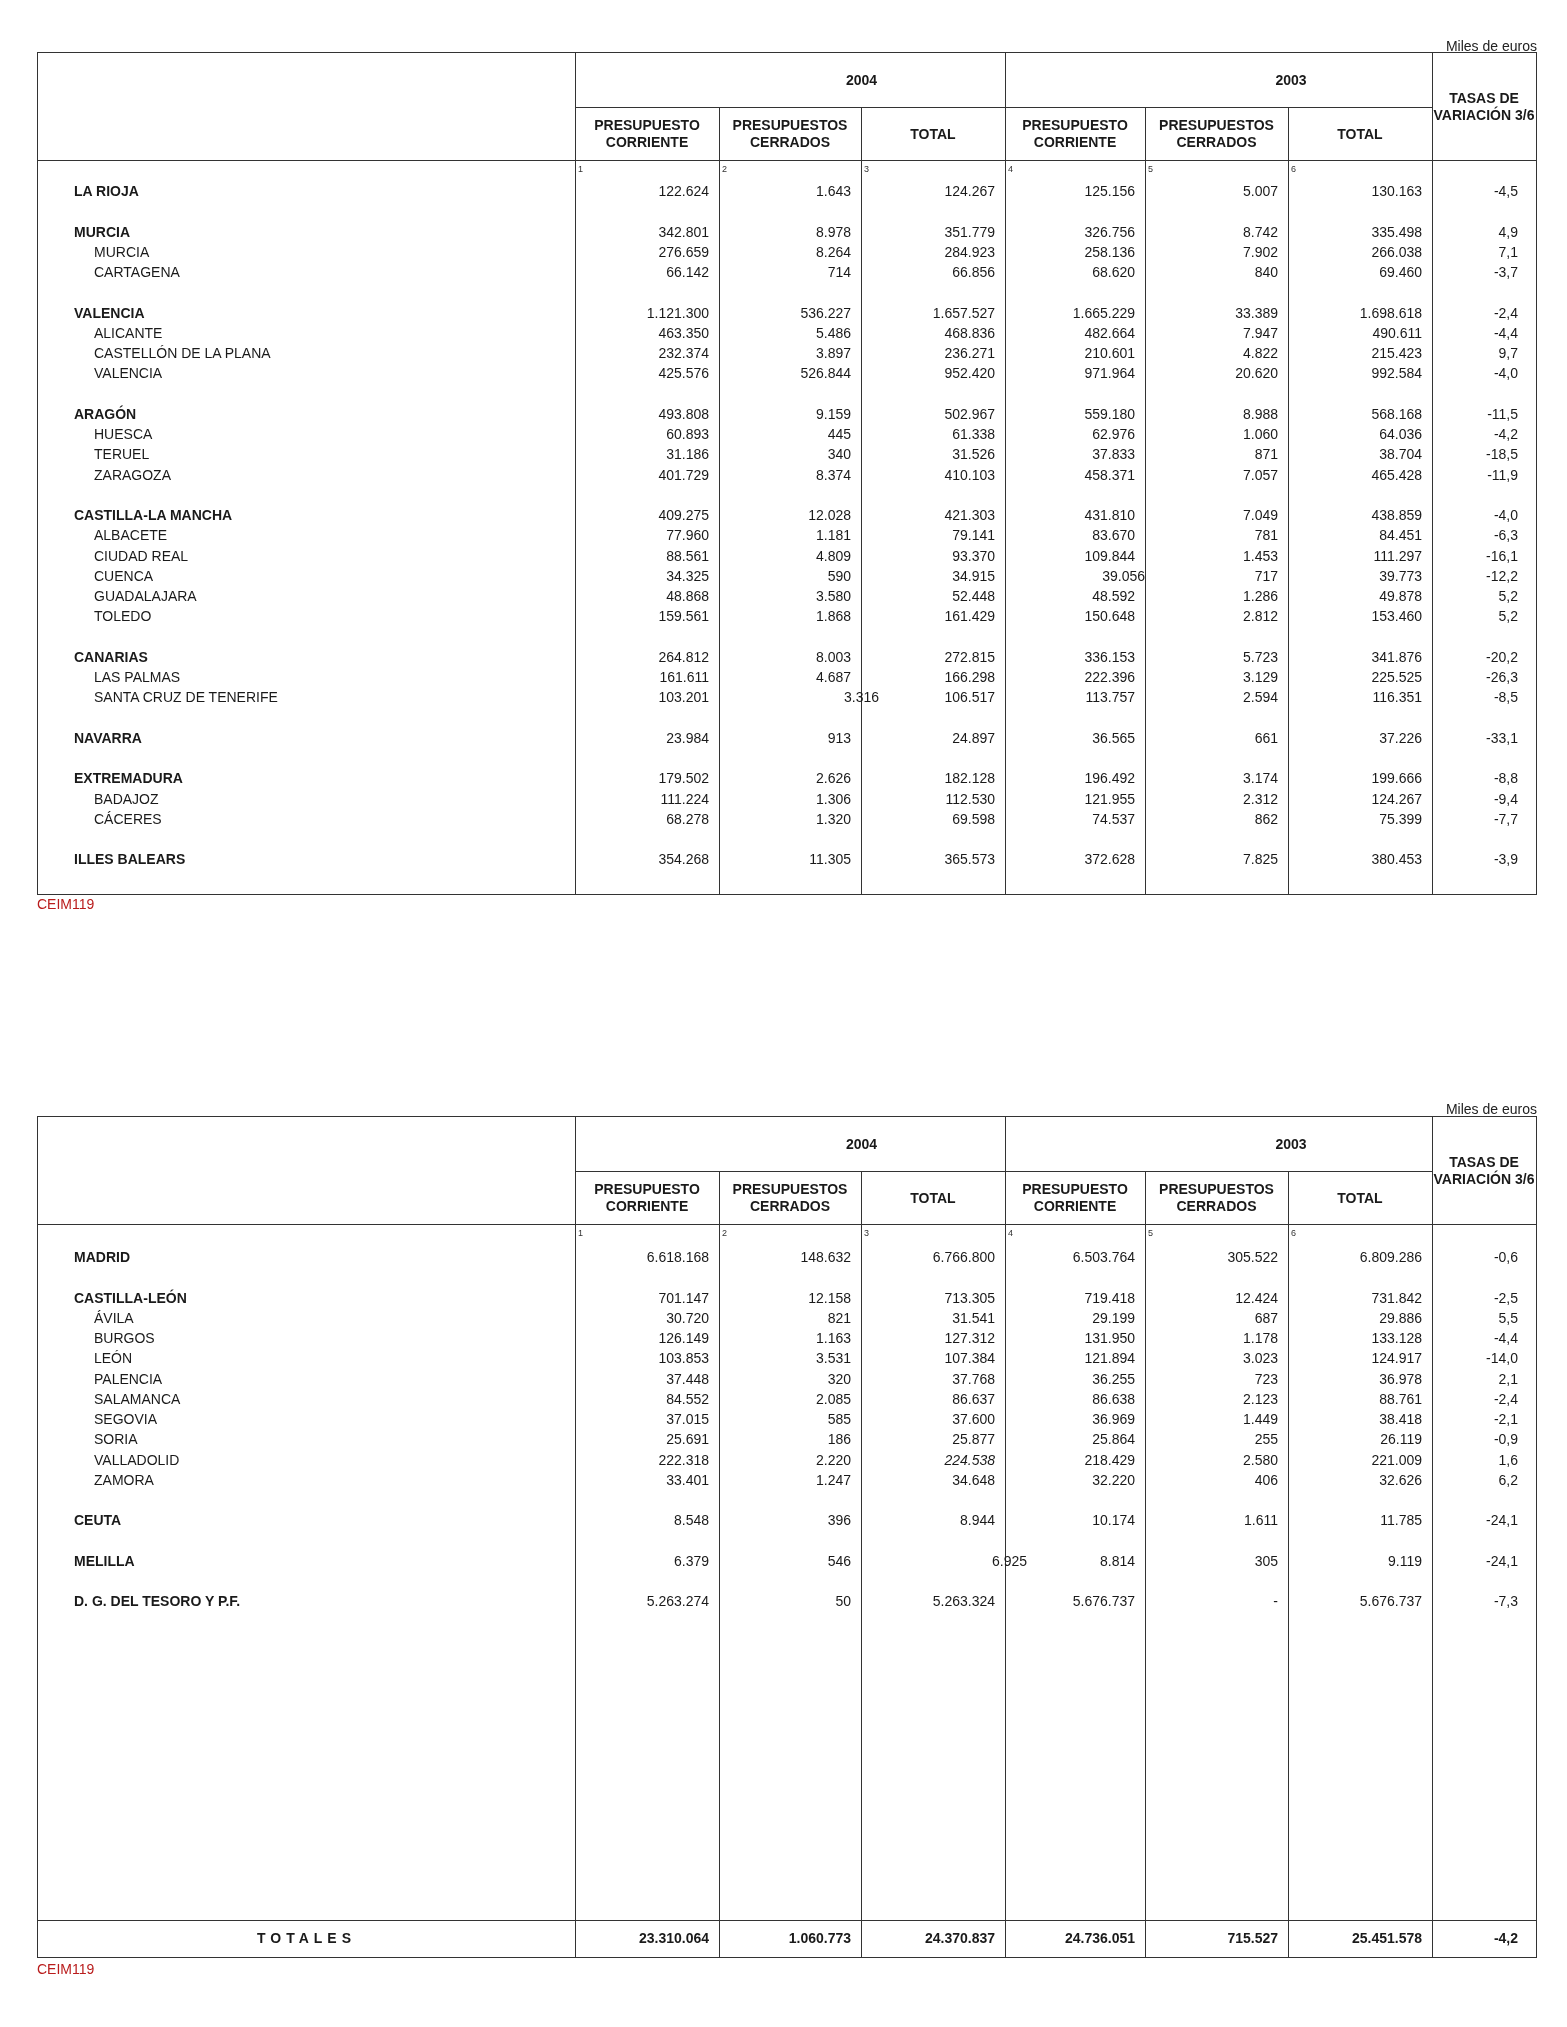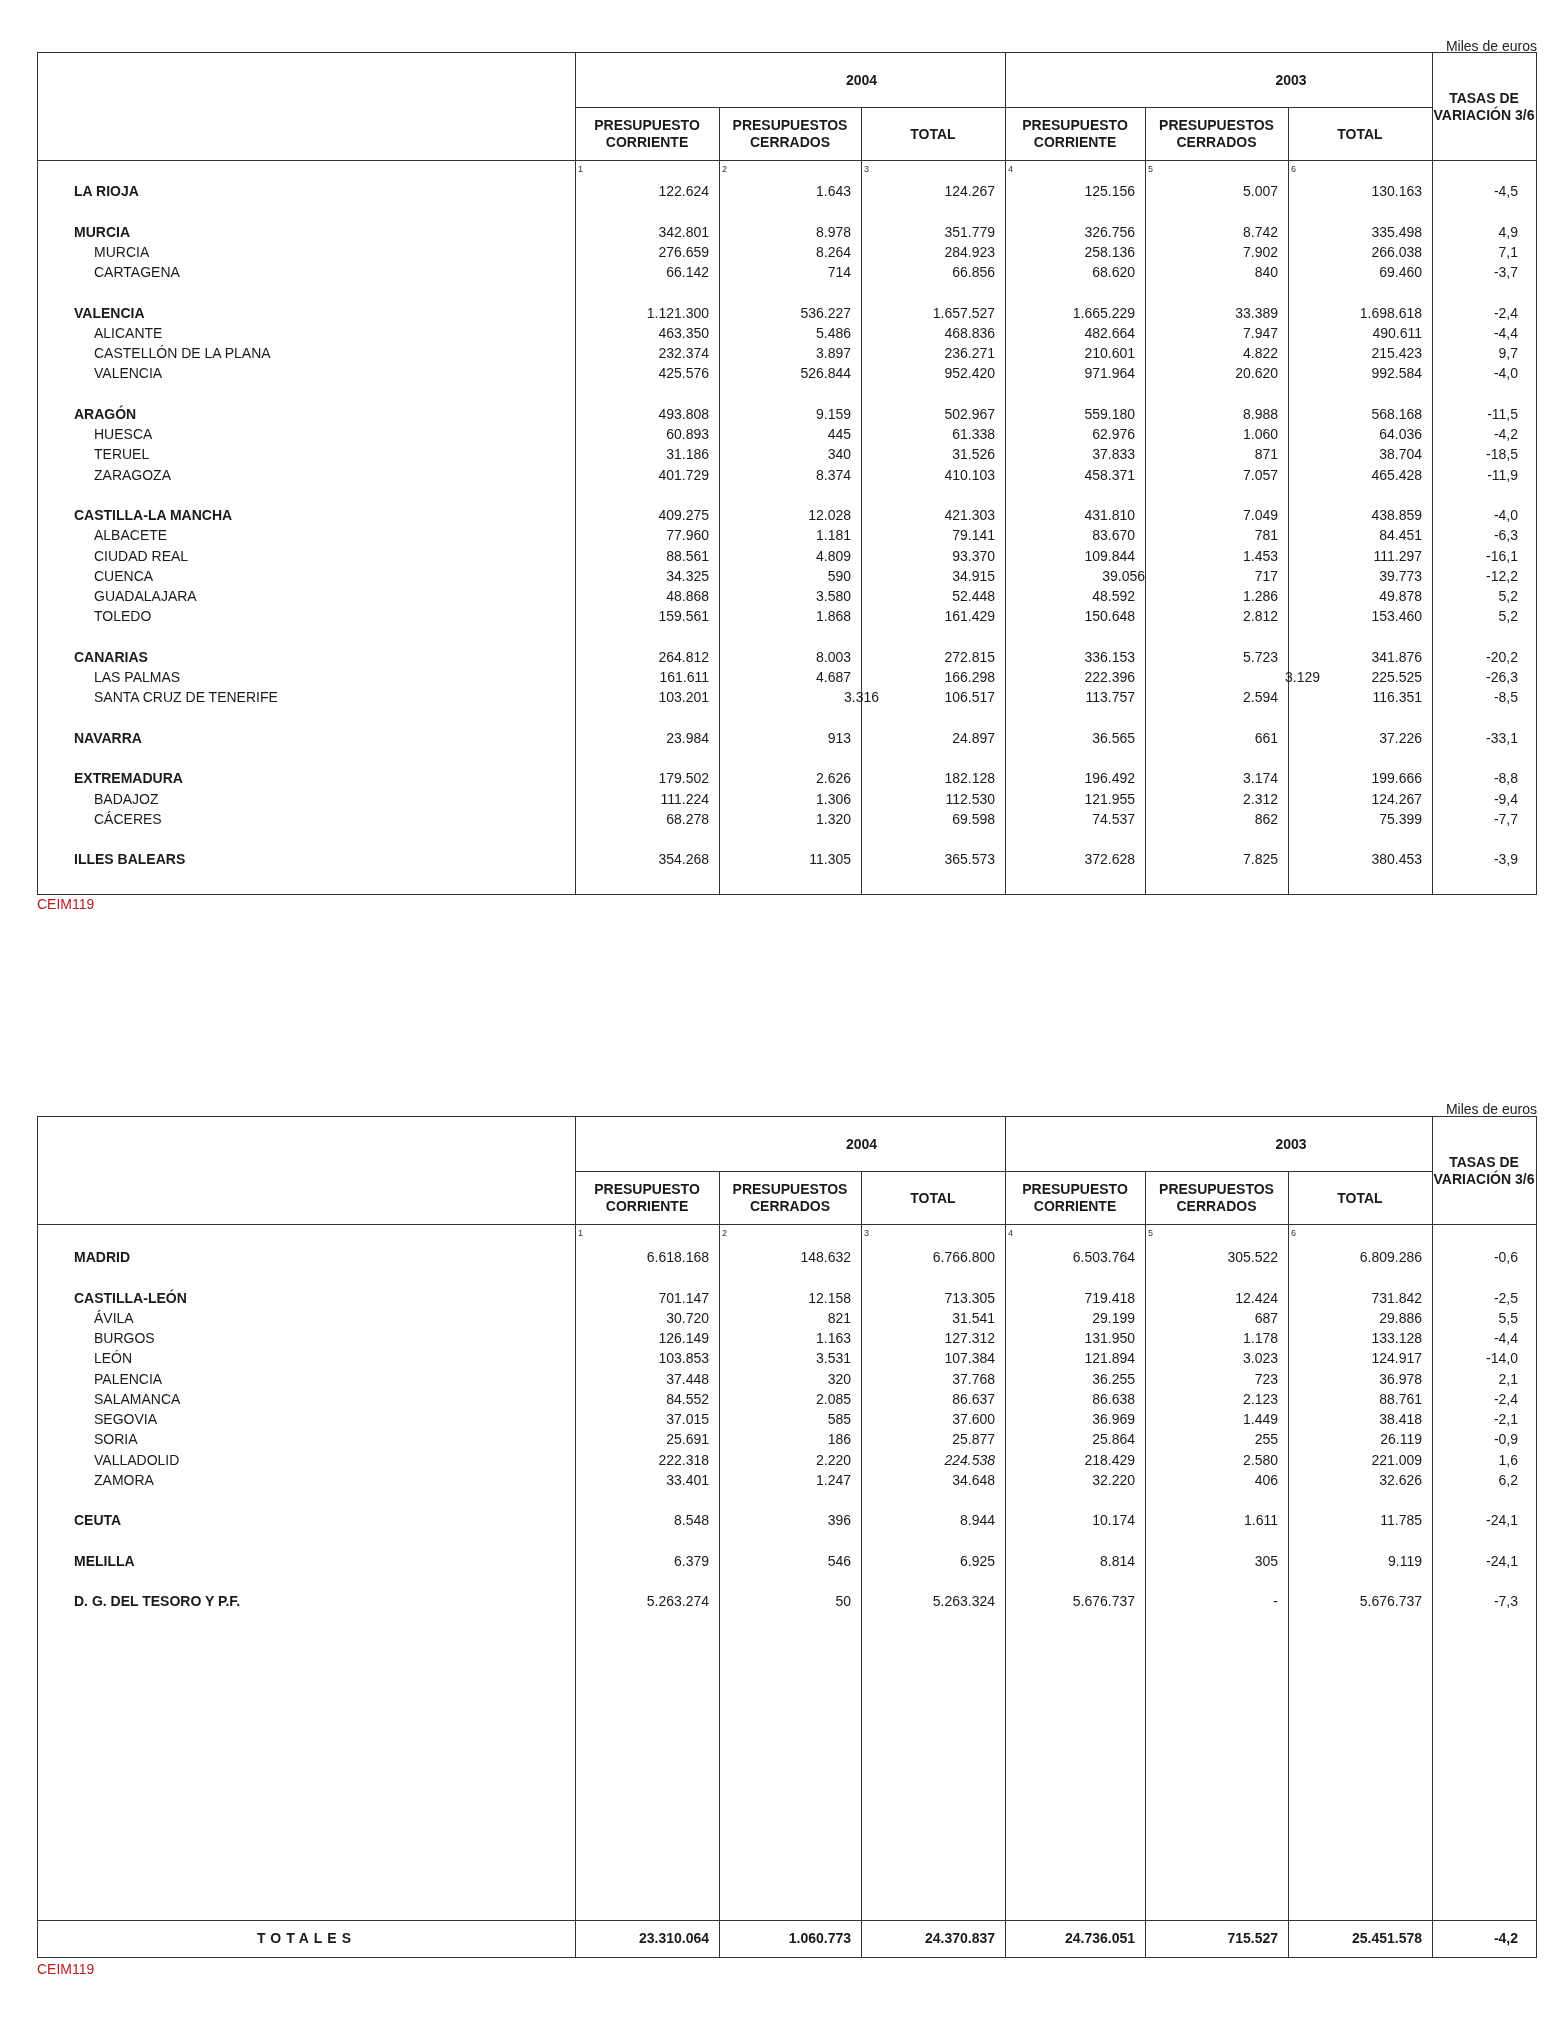--- a/index.html
+++ b/index.html
@@ -251,21 +251,21 @@
         <span class="v" style="left: 1107px; width: 133px;">5.723</span>
         <span class="v" style="left: 1250px; width: 134px;">341.876</span>
         <span class="v" style="left: 1394px; width: 86px;">-20,2</span>
       </div>
       <div class="row sub" style="top: 506px;">
         <span class="lbl">LAS PALMAS</span>
         <span class="v" style="left: 537px; width: 134px;">161.611</span>
         <span class="v" style="left: 681px; width: 132px;">4.687</span>
         <span class="v" style="left: 823px; width: 134px;">166.298</span>
         <span class="v" style="left: 967px; width: 130px;">222.396</span>
-        <span class="v" style="left: 1107px; width: 133px; padding-left: 42px;">3.129</span>
+        <span class="v" style="left: 1107px; width: 133px;">3.129</span>
         <span class="v" style="left: 1250px; width: 134px;">225.525</span>
         <span class="v" style="left: 1394px; width: 86px;">-26,3</span>
       </div>
       <div class="row sub" style="top: 526.25px;">
         <span class="lbl">SANTA CRUZ DE TENERIFE</span>
         <span class="v" style="left: 537px; width: 134px;">103.201</span>
         <span class="v" style="left: 681px; width: 132px; padding-left: 28px;">3.316</span>
         <span class="v" style="left: 823px; width: 134px;">106.517</span>
         <span class="v" style="left: 967px; width: 130px;">113.757</span>
         <span class="v" style="left: 1107px; width: 133px;">2.594</span>
@@ -478,21 +478,21 @@
         <span class="v" style="left: 823px; width: 134px;">8.944</span>
         <span class="v" style="left: 967px; width: 130px;">10.174</span>
         <span class="v" style="left: 1107px; width: 133px;">1.611</span>
         <span class="v" style="left: 1250px; width: 134px;">11.785</span>
         <span class="v" style="left: 1394px; width: 86px;">-24,1</span>
       </div>
       <div class="row main" style="top: 325.75px;">
         <span class="lbl">MELILLA</span>
         <span class="v" style="left: 537px; width: 134px;">6.379</span>
         <span class="v" style="left: 681px; width: 132px;">546</span>
-        <span class="v" style="left: 823px; width: 134px;">6.925</span>
+        <span class="v" style="left: 855px; width: 134px;">6.925</span>
         <span class="v" style="left: 967px; width: 130px;">8.814</span>
         <span class="v" style="left: 1107px; width: 133px;">305</span>
         <span class="v" style="left: 1250px; width: 134px;">9.119</span>
         <span class="v" style="left: 1394px; width: 86px;">-24,1</span>
       </div>
       <div class="row main" style="top: 366.25px;">
         <span class="lbl">D. G. DEL TESORO Y P.F.</span>
         <span class="v" style="left: 537px; width: 134px;">5.263.274</span>
         <span class="v" style="left: 681px; width: 132px;">50</span>
         <span class="v" style="left: 823px; width: 134px;">5.263.324</span>

